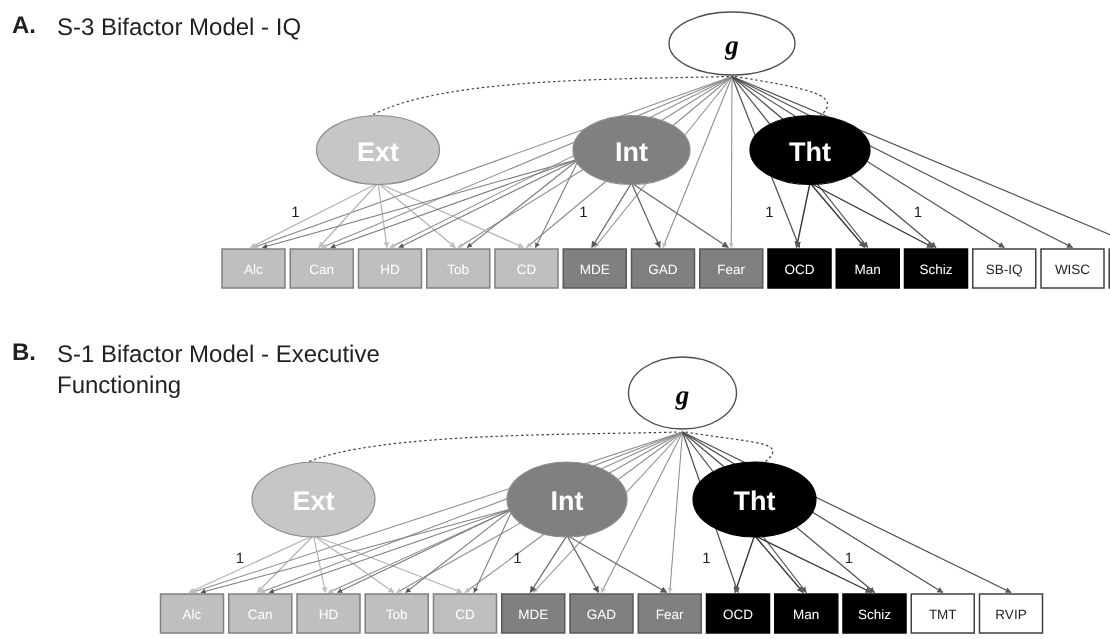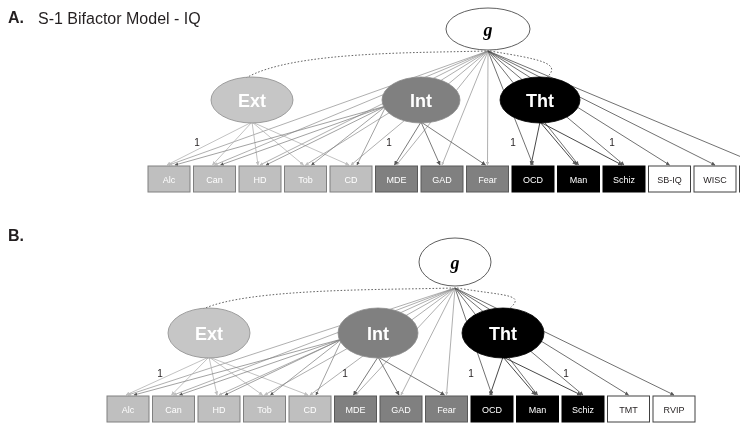--- a/index.html
+++ b/index.html
@@ -88,21 +88,21 @@
   }
 </style>
 </head>
 <body>
 
 <div id="figure">
 
   <div class="panel" id="panel-a">
     <div class="panel-heading" id="heading-a">
       <span class="panel-letter">A.</span>
-      <span class="panel-title">S-1 Bifactor Model - IQ</span>
+      <span class="panel-title">S-3 Bifactor Model - IQ</span>
     </div>
     <svg class="diagram" id="svg-a" viewBox="0 0 740 213">
         <defs>
           <marker id="arrow-dark-panel-a" viewBox="0 0 10 10" refX="9" refY="5" markerWidth="5" markerHeight="5" orient="auto-start-reverse">
             <path d="M 0 0 L 10 5 L 0 10 z" fill="#595959"></path>
           </marker>
           <marker id="arrow-light-panel-a" viewBox="0 0 10 10" refX="9" refY="5" markerWidth="5" markerHeight="5" orient="auto-start-reverse">
             <path d="M 0 0 L 10 5 L 0 10 z" fill="#bfbfbf"></path>
           </marker>
           <marker id="arrow-black-panel-a" viewBox="0 0 10 10" refX="9" refY="5" markerWidth="5" markerHeight="5" orient="auto-start-reverse">
@@ -218,20 +218,22 @@
         <g>
           <rect x="739.5" y="166" width="42" height="26" fill="#ffffff" stroke="#404040" stroke-width="1"></rect>
           <text x="760.5" y="179.5" class="ind-label" fill="#231f20">WAIS</text>
         </g>
       </svg>
   </div>
 
   <div class="panel" id="panel-b">
     <div class="panel-heading" id="heading-b">
       <span class="panel-letter">B.</span>
+      <span class="panel-title">S-1 Bifactor Model - Executive
+Functioning</span>
     </div>
     <svg class="diagram" id="svg-b" viewBox="0 213 740 213">
         <defs>
           <marker id="arrow-dark-panel-b" viewBox="0 0 10 10" refX="9" refY="5" markerWidth="5" markerHeight="5" orient="auto-start-reverse">
             <path d="M 0 0 L 10 5 L 0 10 z" fill="#595959"></path>
           </marker>
           <marker id="arrow-light-panel-b" viewBox="0 0 10 10" refX="9" refY="5" markerWidth="5" markerHeight="5" orient="auto-start-reverse">
             <path d="M 0 0 L 10 5 L 0 10 z" fill="#bfbfbf"></path>
           </marker>
           <marker id="arrow-black-panel-b" viewBox="0 0 10 10" refX="9" refY="5" markerWidth="5" markerHeight="5" orient="auto-start-reverse">

